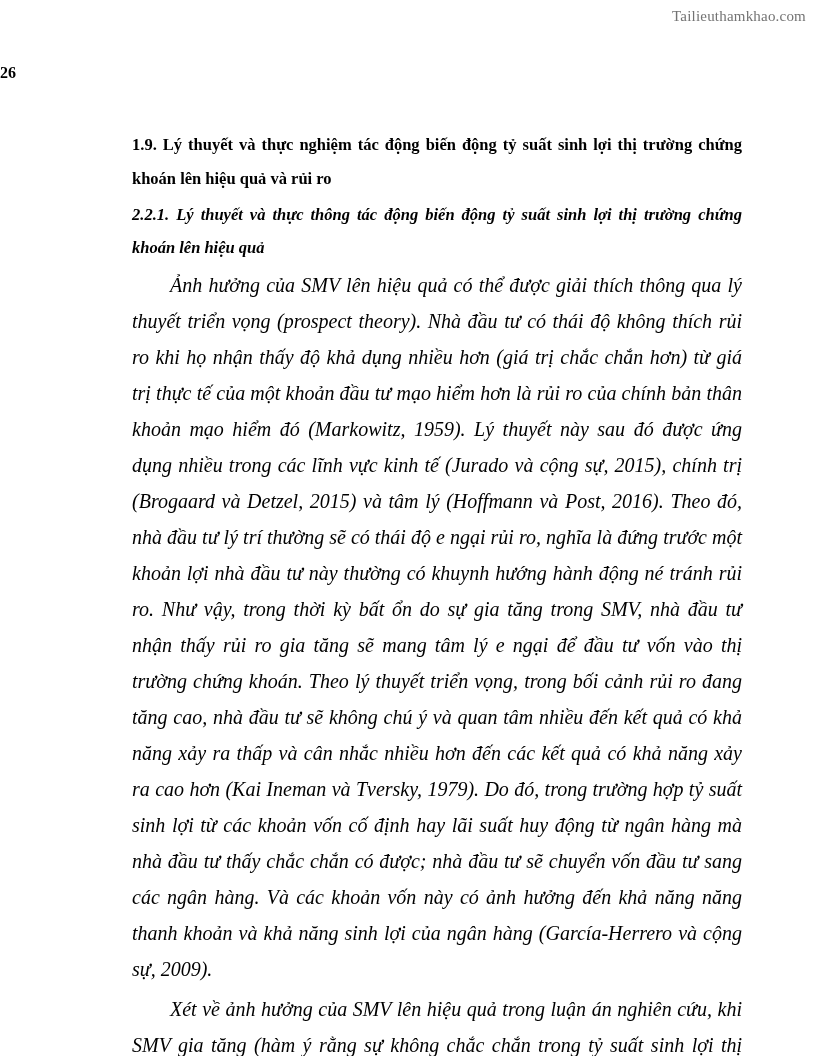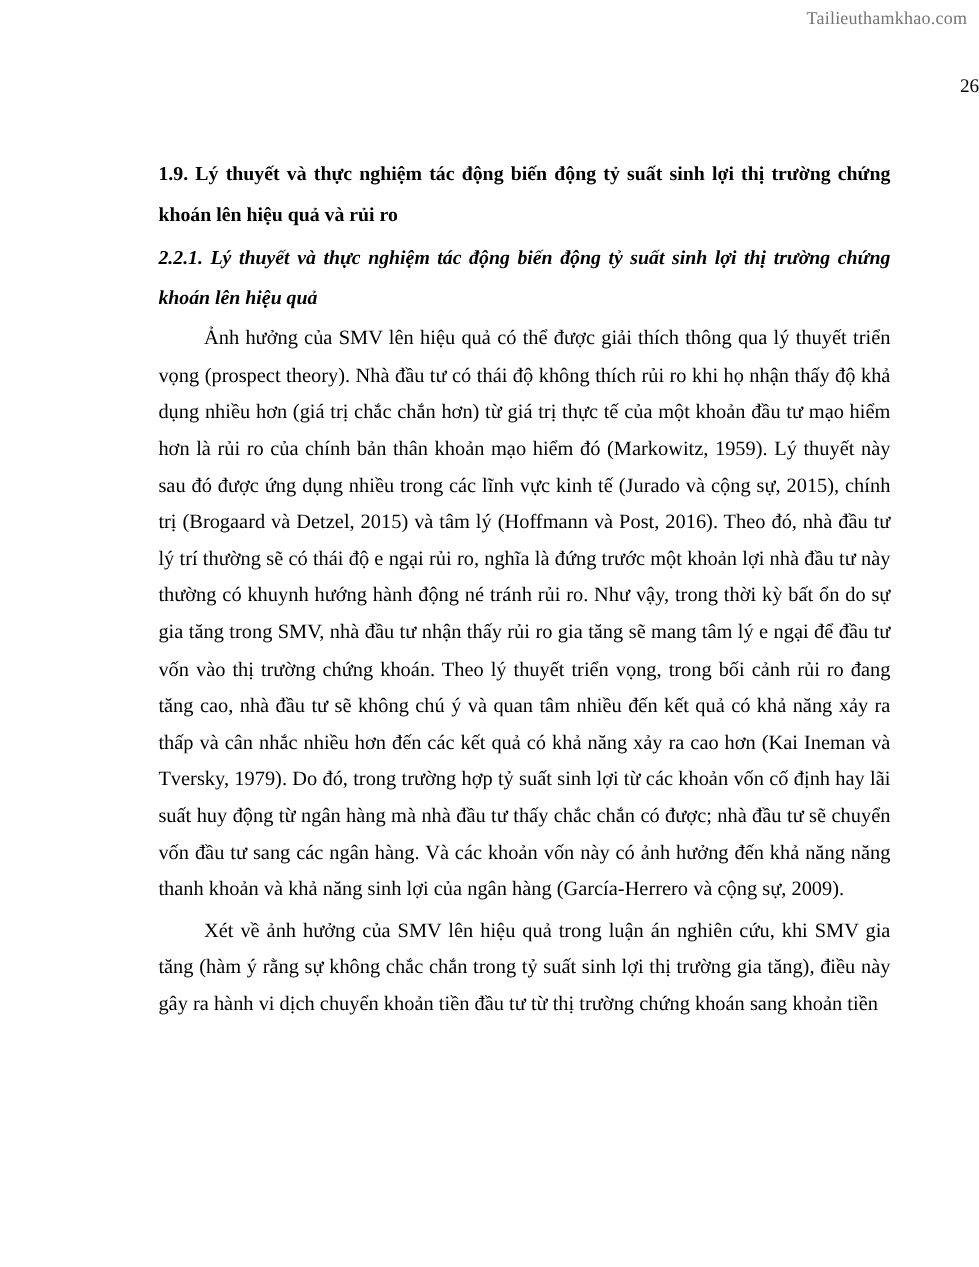--- a/index.html
+++ b/index.html
@@ -23,22 +23,23 @@
     font-family: "Liberation Serif", serif;
     font-size: 15px;
     color: #737373;
     letter-spacing: 0.2px;
   }
   .page-number {
     position: absolute;
     top: 64px;
     left: 0;
     width: 100%;
-    text-align: right;
+    text-align: left;
     font-size: 16px;
+    font-weight: bold;
   }
   .content {
     position: absolute;
     top: 128px;
     left: 132px;
     width: 610px;
   }
   .content h1 {
     font-size: 16.5px;
     font-weight: bold;
@@ -57,41 +58,42 @@
   }
   .content h3 {
     font-size: 16.5px;
     font-weight: normal;
     font-style: italic;
     line-height: 2.05;
     text-align: justify;
     margin: 0 0 2px 0;
   }
   .content p {
-    font-size: 17px;
+    font-size: 20px;
     line-height: 1.8;
     text-align: justify;
     text-indent: 38px;
     margin: 0 0 4px 0;
+    font-style: italic;
   }
 </style>
 </head>
 <body>
 
 <div class="page">
 
   <div class="watermark">Tailieuthamkhao.com</div>
 
   <div class="page-number">26</div>
 
   <div class="content">
 
     <h1>1.9. Lý thuyết và thực nghiệm tác động biến động tỷ suất sinh lợi thị trường chứng khoán lên hiệu quả và rủi ro</h1>
 
-    <h2>2.2.1. Lý thuyết và thực nghiệm tác động biến động tỷ suất sinh lợi thị trường chứng khoán lên hiệu quả</h2>
+    <h2>2.2.1. Lý thuyết và thực thông tác động biến động tỷ suất sinh lợi thị trường chứng khoán lên hiệu quả</h2>
 
 
     <p>Ảnh hưởng của SMV lên hiệu quả có thể được giải thích thông qua lý thuyết triển vọng (prospect theory). Nhà đầu tư có thái độ không thích rủi ro khi họ nhận thấy độ khả dụng nhiều hơn (giá trị chắc chắn hơn) từ giá trị thực tế của một khoản đầu tư mạo hiểm hơn là rủi ro của chính bản thân khoản mạo hiểm đó (Markowitz, 1959). Lý thuyết này sau đó được ứng dụng nhiều trong các lĩnh vực kinh tế (Jurado và cộng sự, 2015), chính trị (Brogaard và Detzel, 2015) và tâm lý (Hoffmann và Post, 2016). Theo đó, nhà đầu tư lý trí thường sẽ có thái độ e ngại rủi ro, nghĩa là đứng trước một khoản lợi nhà đầu tư này thường có khuynh hướng hành động né tránh rủi ro. Như vậy, trong thời kỳ bất ổn do sự gia tăng trong SMV, nhà đầu tư nhận thấy rủi ro gia tăng sẽ mang tâm lý e ngại để đầu tư vốn vào thị trường chứng khoán. Theo lý thuyết triển vọng, trong bối cảnh rủi ro đang tăng cao, nhà đầu tư sẽ không chú ý và quan tâm nhiều đến kết quả có khả năng xảy ra thấp và cân nhắc nhiều hơn đến các kết quả có khả năng xảy ra cao hơn (Kai Ineman và Tversky, 1979). Do đó, trong trường hợp tỷ suất sinh lợi từ các khoản vốn cố định hay lãi suất huy động từ ngân hàng mà nhà đầu tư thấy chắc chắn có được; nhà đầu tư sẽ chuyển vốn đầu tư sang các ngân hàng. Và các khoản vốn này có ảnh hưởng đến khả năng năng thanh khoản và khả năng sinh lợi của ngân hàng (García-Herrero và cộng sự, 2009).</p>
 
     <p>Xét về ảnh hưởng của SMV lên hiệu quả trong luận án nghiên cứu, khi SMV gia tăng (hàm ý rằng sự không chắc chắn trong tỷ suất sinh lợi thị trường gia tăng), điều này gây ra hành vi dịch chuyển khoản tiền đầu tư từ thị trường chứng khoán sang khoản tiền</p>
 
   </div>
 
 </div>
 

